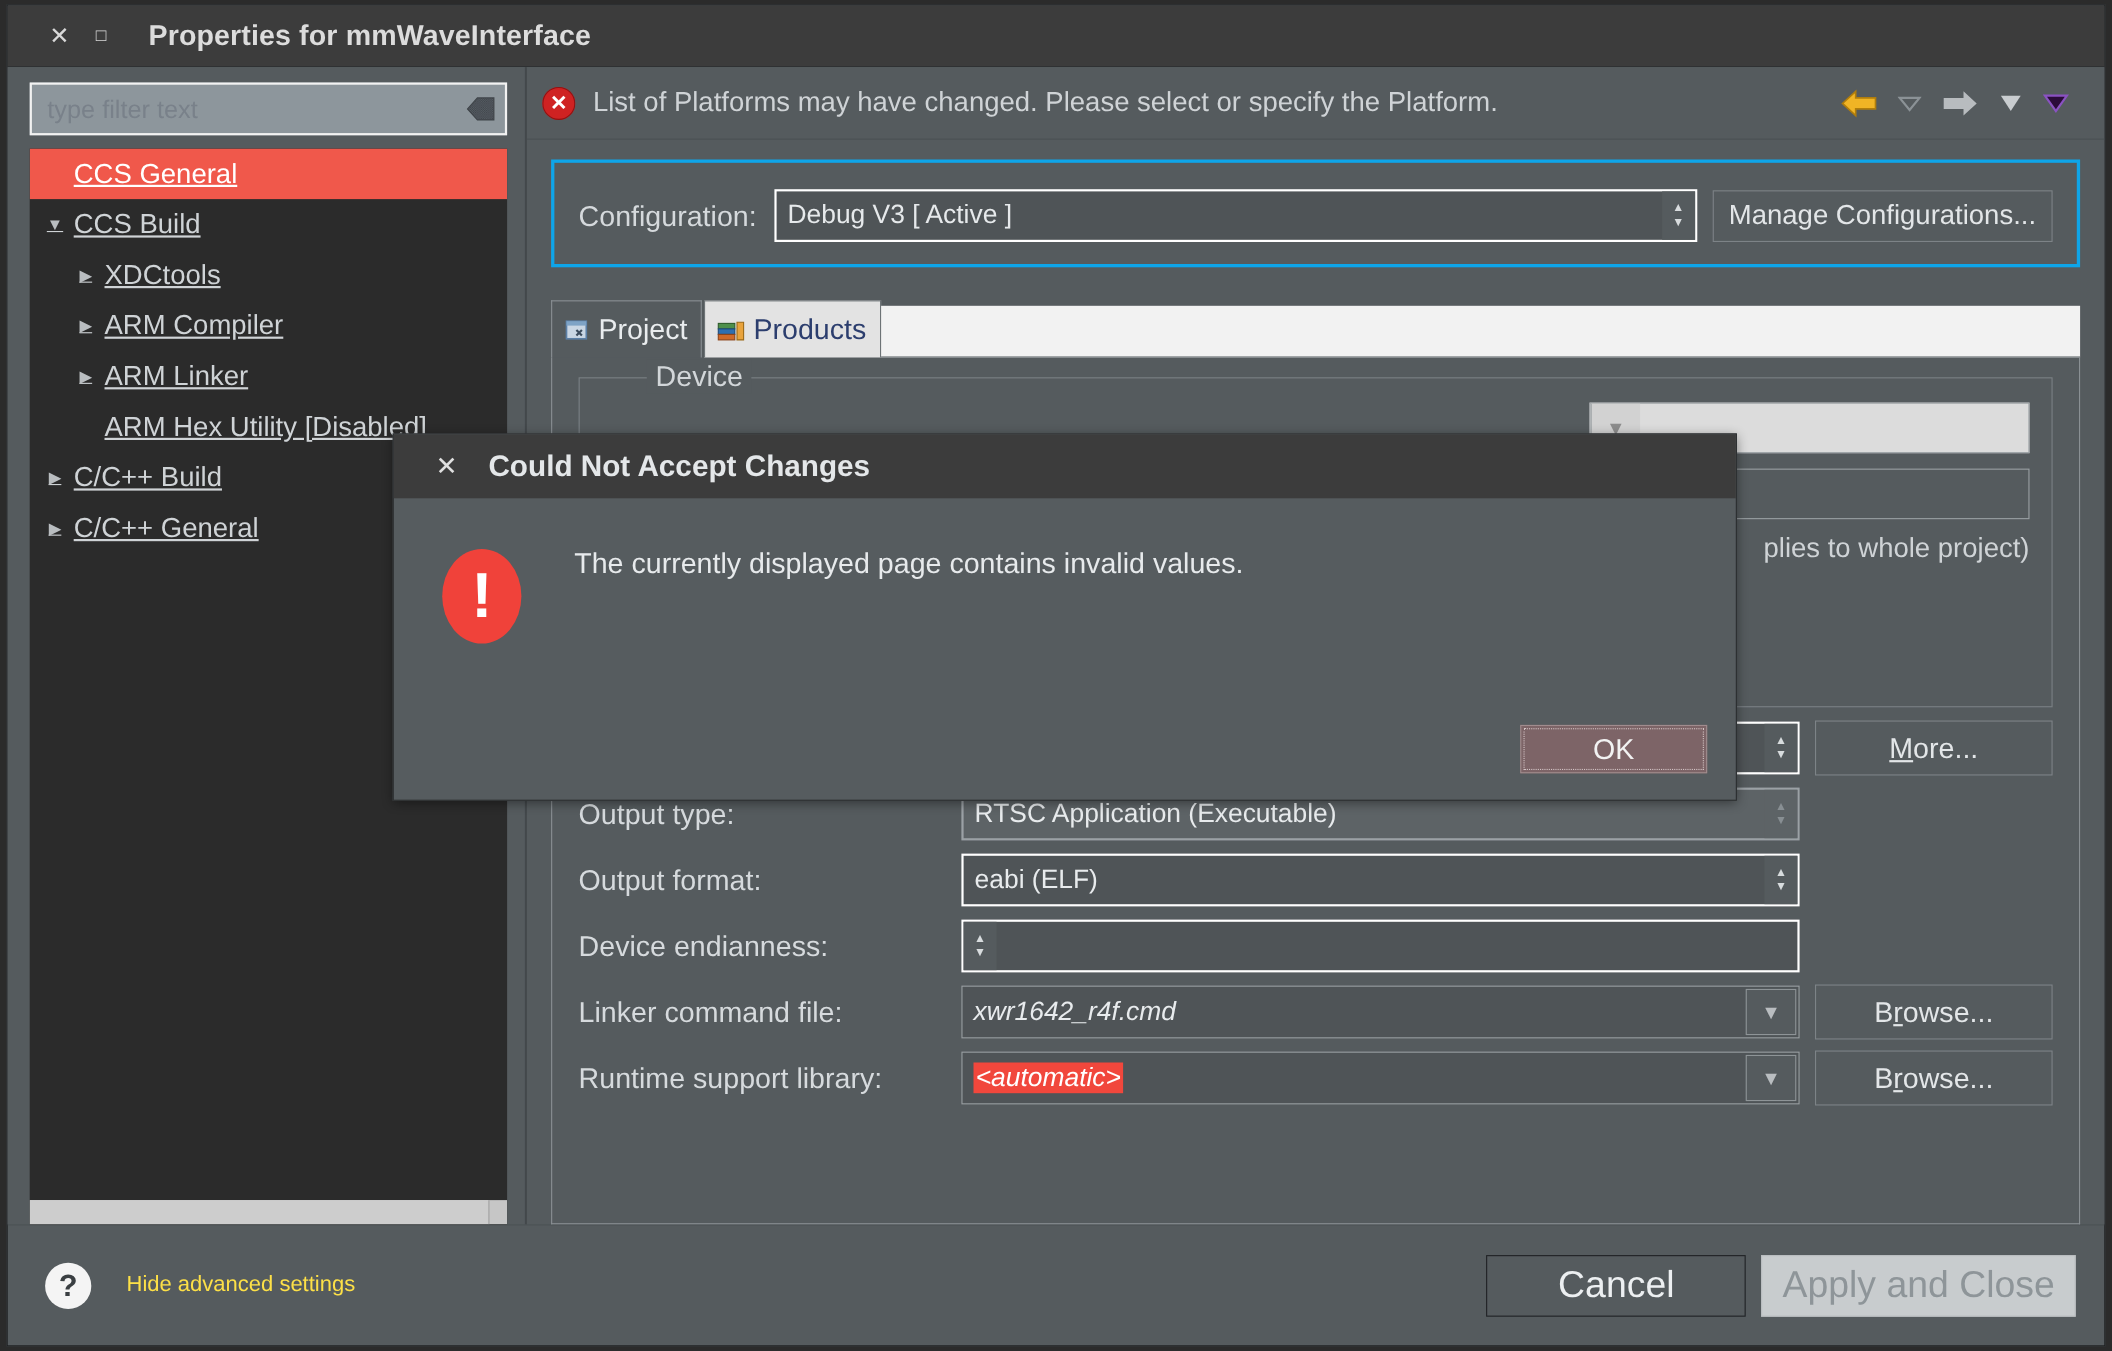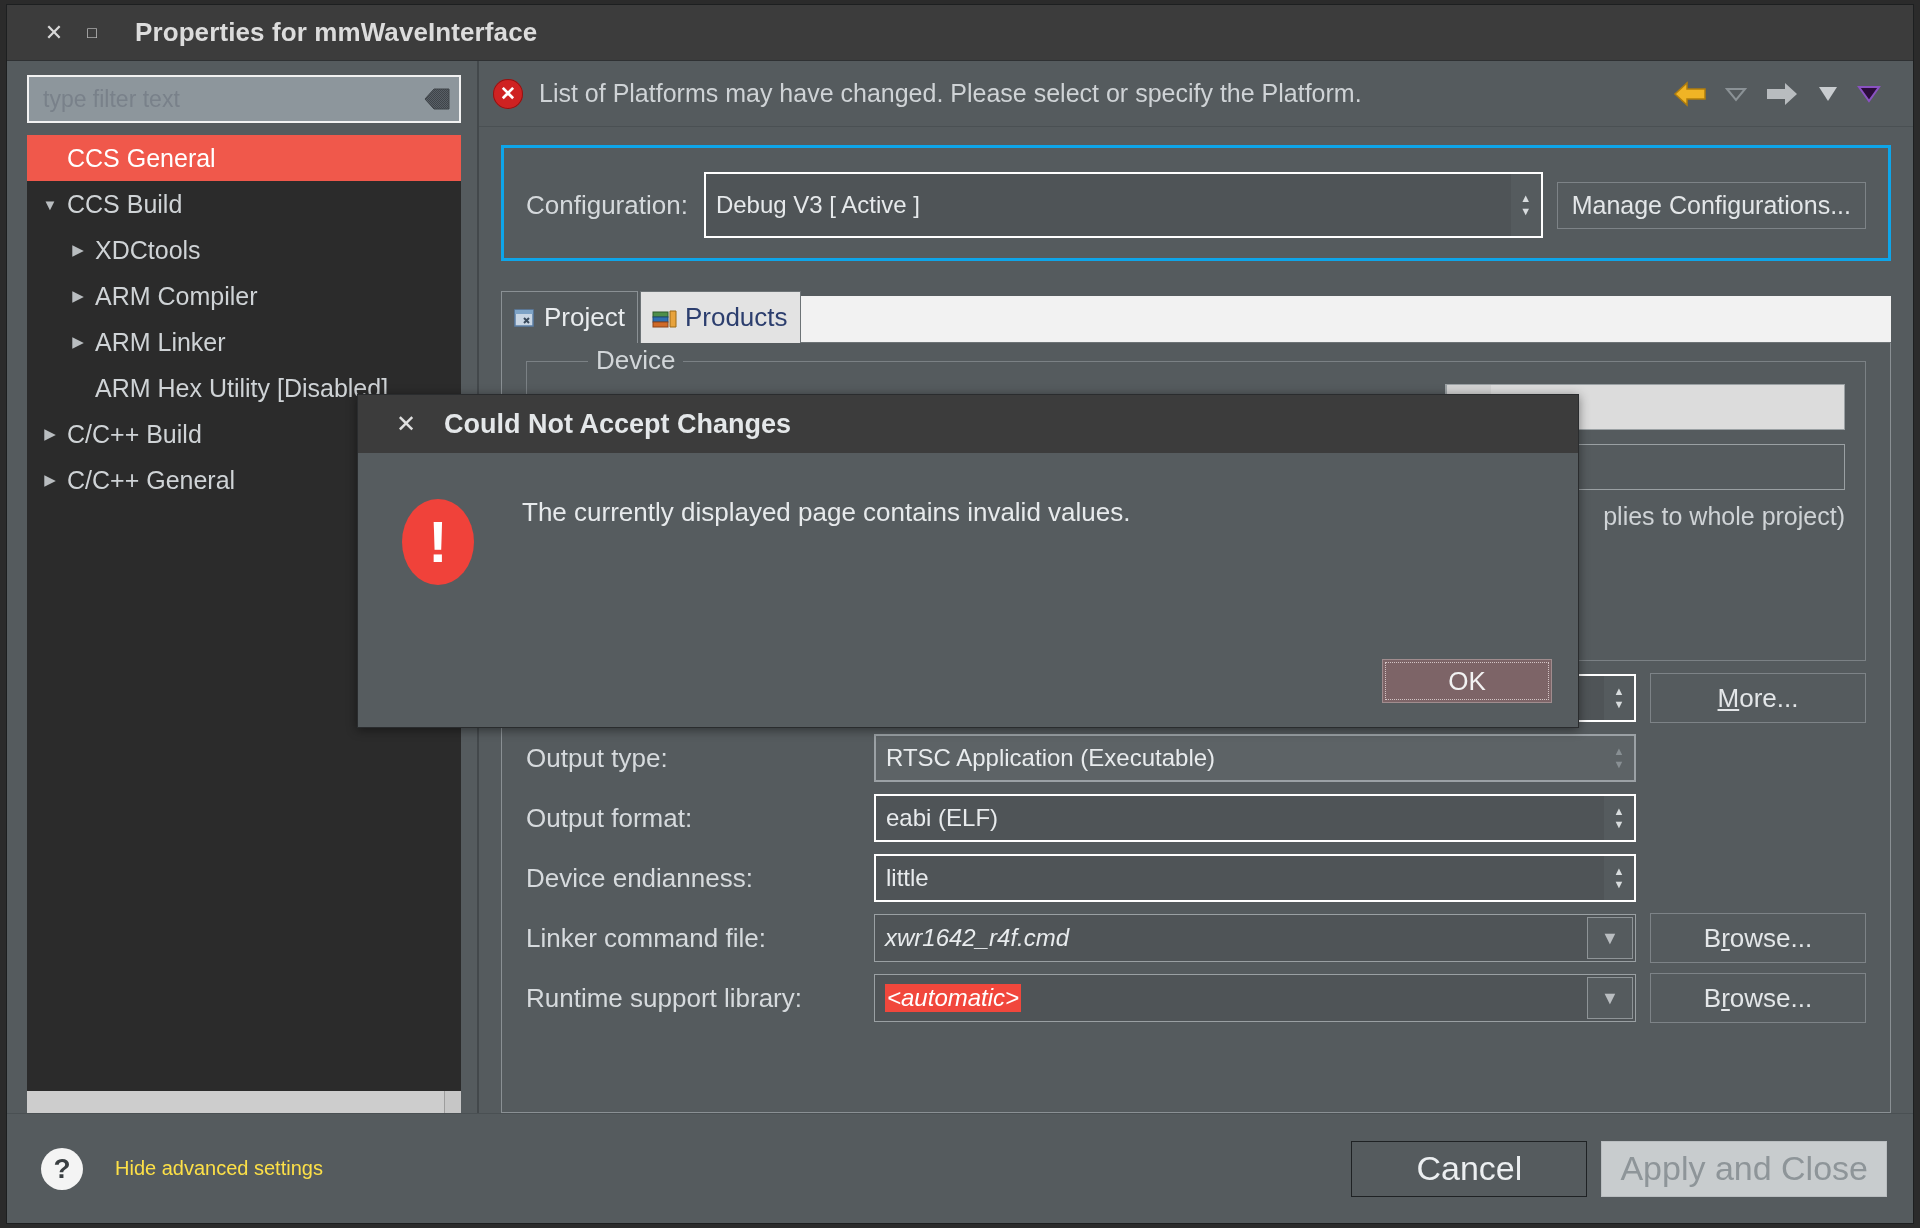--- a/index.html
+++ b/index.html
@@ -111,20 +111,21 @@
   }
   .tree-item {
     height: 46px;
     display: flex;
     align-items: center;
     color: #cfd3d6;
     font-size: 25px;
     white-space: nowrap;
     padding-left: 6px;
     box-sizing: border-box;
+    text-decoration: underline;
   }
   .tree-item.selected {
     background: #f0584b;
     color: #ffffff;
   }
   .twisty {
     width: 34px;
     display: inline-flex;
     justify-content: center;
     align-items: center;
@@ -208,21 +209,21 @@
     font-size: 26px;
     margin-right: 16px;
     white-space: nowrap;
   }
   .combo {
     position: relative;
     display: flex;
     align-items: center;
     background: #4f5457;
     border: 2px solid #ffffff;
-    height: 66px;
+    height: 48px;
     box-sizing: border-box;
   }
   .combo .val {
     flex: 1;
     color: #e6e9eb;
     font-size: 24px;
     padding-left: 10px;
     white-space: nowrap;
     overflow: hidden;
   }
@@ -757,21 +758,20 @@
                     <span>▼</span>
                   </div>
                 </div>
                 <div class="sidebtn" style="visibility: hidden;"></div>
               </div>
             </div>
             <div class="frow">
               <div class="flabel">Device endianness:</div>
               <div class="fctl">
                 <div class="spin-combo">
-                  <div class="val">little</div>
                   <div class="spinner">
                     <span>▲</span>
                     <span>▼</span>
                   </div>
                 </div>
                 <div class="sidebtn" style="visibility: hidden;"></div>
               </div>
             </div>
             <div class="frow">
               <div class="flabel">Linker command file:</div>

